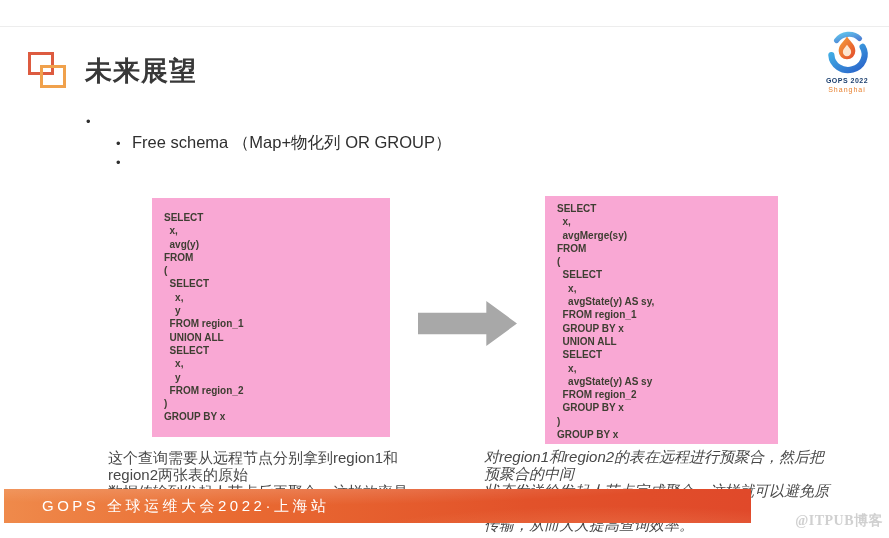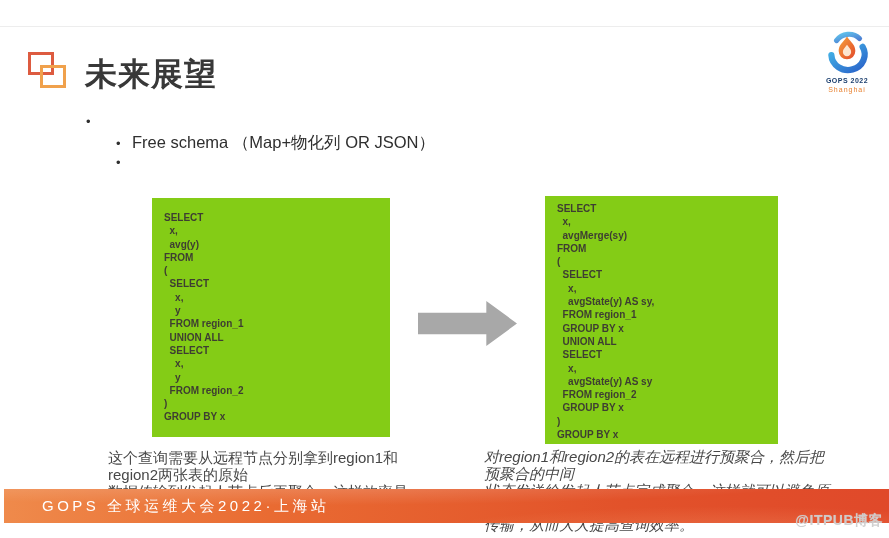--- a/index.html
+++ b/index.html
@@ -22,36 +22,36 @@
   .title-icon .sq-red {
     position: absolute; left: 0; top: 0; width: 26px; height: 23px;
     border: 3px solid #dd5b40; background: transparent;
   }
   .title-icon .sq-orange {
     position: absolute; left: 12px; top: 13px; width: 26px; height: 23px;
     border: 3px solid #f0a14c; background: transparent;
   }
   .page-title {
     position: absolute; left: 57px; top: 3px; width: 300px;
-    font-size: 32px; font-weight: bold; color: #383838; letter-spacing: 1px;
+    font-size: 27px; font-weight: bold; color: #383838; letter-spacing: 1px;
     white-space: nowrap;
   }
 
   
   .bullets { position: absolute; left: 86px; top: 114px; width: 520px; color: #2f2f2f; }
   .b-row { display: flex; align-items: baseline; }
   .b-dot { width: 16px; flex: 0 0 16px; font-size: 13px; color: #2f2f2f; }
   .b-main { font-size: 17.5px; line-height: 25px; }
   .b-sub-wrap { margin-left: 30px; }
   .b-sub { font-size: 16.5px; line-height: 26px; }
 
   
   .code-block {
     position: absolute;
-    background: #84cc16;
+    background: #f9a8d4;
     color: #3e3e32;
     font-family: "Liberation Sans", "DejaVu Sans", sans-serif;
     font-size: 10px; font-weight: 600;
     line-height: 13.3px;
     white-space: pre;
   }
   .code-left  { left: 152px; top: 198px; width: 238px; height: 239px; padding: 13px 12px; }
   .code-right { left: 545px; top: 196px; width: 233px; height: 248px; padding: 6px 12px; }
 
   
@@ -65,21 +65,21 @@
   .caption {
     position: absolute;
     font-size: 15px; line-height: 17px; color: #474747;
     white-space: pre-line;
   }
   .caption-left  { left: 108px; top: 449px; width: 310px; }
   .caption-right { left: 484px; top: 448px; width: 345px; font-style: italic; }
 
   
   .footer-bar {
-    position: absolute; left: 4px; top: 489px; width: 885px; height: 34px;
+    position: absolute; left: 4px; top: 489px; width: 747px; height: 34px;
     background: linear-gradient(90deg, #ef8a4b 0%, #e96b32 30%, #e2522a 70%, #e0492a 100%);
     overflow: hidden;
   }
   .footer-bar .sheen {
     position: absolute; left: -10%; top: -55%; width: 120%; height: 120%;
     background: radial-gradient(ellipse at 35% 10%, rgba(255,255,255,0.30), rgba(255,255,255,0.0) 60%);
   }
   .footer-bar .sheen2 {
     position: absolute; right: 0; bottom: -60%; width: 60%; height: 120%;
     background: radial-gradient(ellipse at 70% 100%, rgba(255,190,140,0.35), rgba(255,255,255,0.0) 65%);
@@ -97,20 +97,21 @@
   .logo-line1 { font-size: 7px; font-weight: bold; color: #1c3f6e; letter-spacing: 0.5px; line-height: 9px; }
   .logo-line2 { font-size: 7px; color: #e8812f; letter-spacing: 1px; line-height: 9px; }
 
   
   .watermark {
     position: absolute; right: 6px; top: 512px;
     font-size: 14px; font-weight: bold;
     color: rgba(205, 205, 205, 0.95);
     text-shadow: 0 0 1px rgba(255,255,255,0.4);
     letter-spacing: 0.5px;
+    font-family: Liberation Serif, serif;
   }
 </style>
 </head>
 <body>
 
 <div class="slide-top-line"></div>
 
 <div class="title-row">
   <div class="title-icon">
     <div class="sq-red"></div>
@@ -119,21 +120,21 @@
   <div class="page-title">未来展望</div>
 </div>
 
 <div class="bullets">
   <div class="b-row">
     <span class="b-dot">•</span>
   </div>
   <div class="b-sub-wrap">
     <div class="b-row">
       <span class="b-dot">•</span>
-      <span class="b-sub">Free schema （Map+物化列 OR JSON）</span>
+      <span class="b-sub">Free schema （Map+物化列 OR GROUP）</span>
     </div>
     <div class="b-row">
       <span class="b-dot">•</span>
     </div>
   </div>
 </div>
 
 <div class="code-block code-left">SELECT
   x,
   avg(y)

